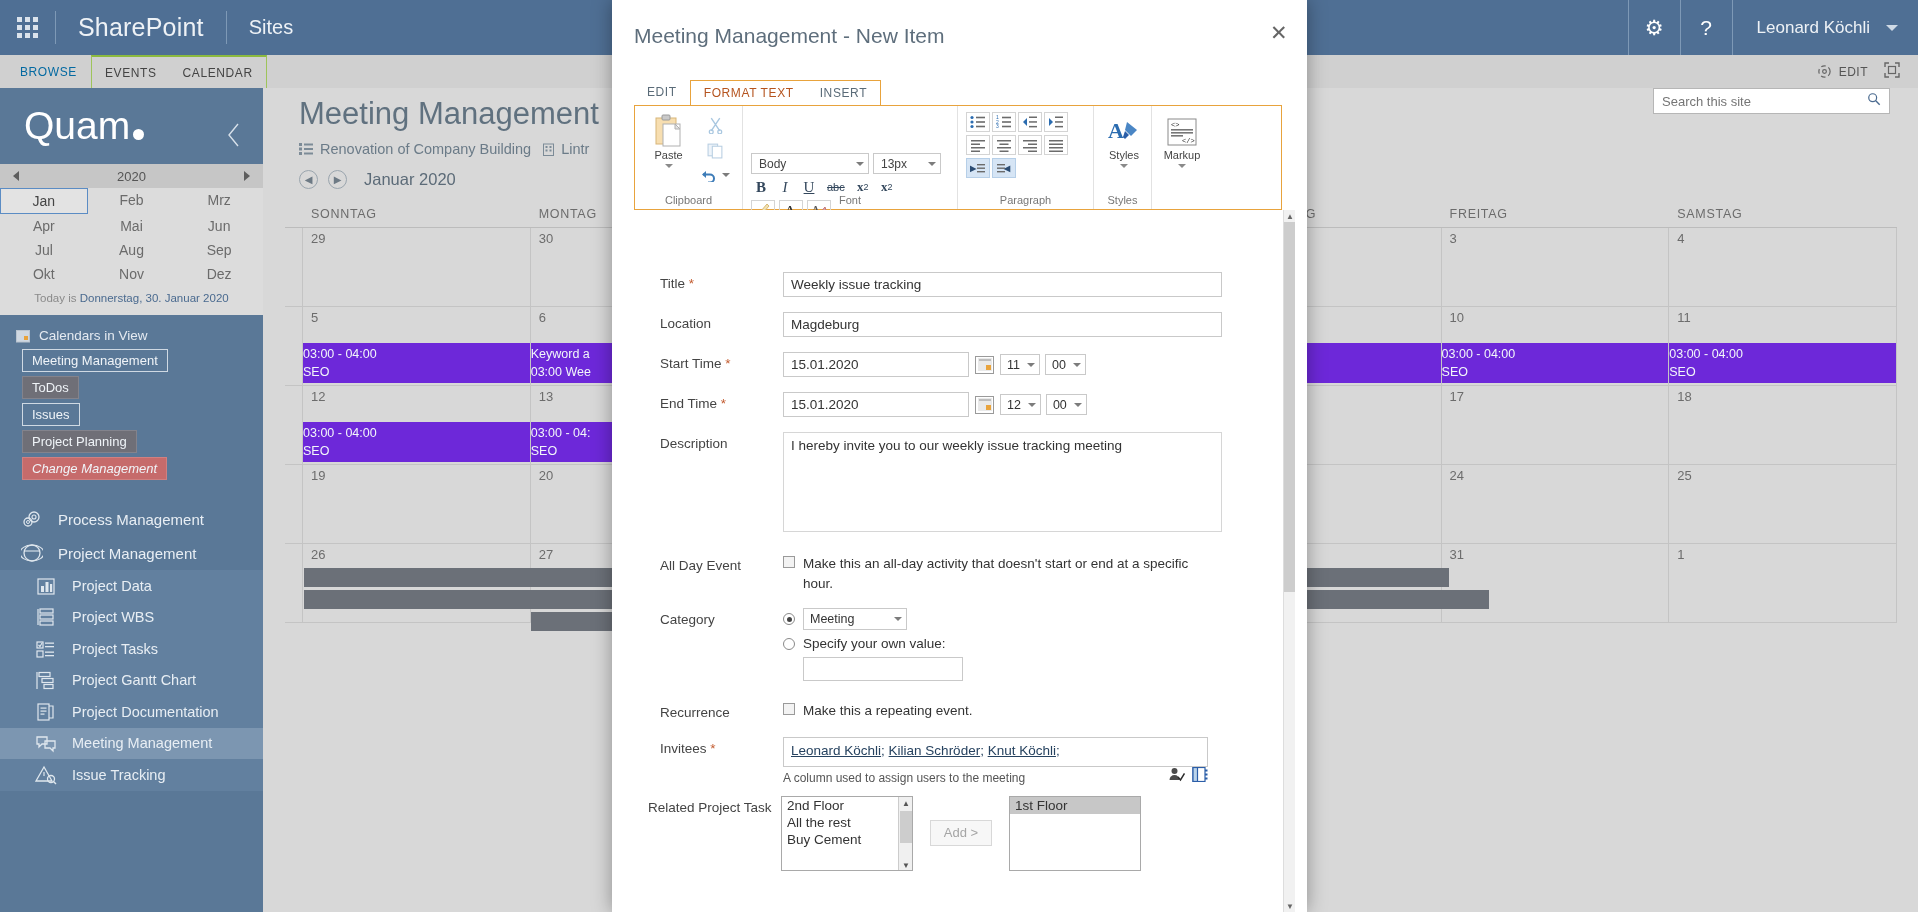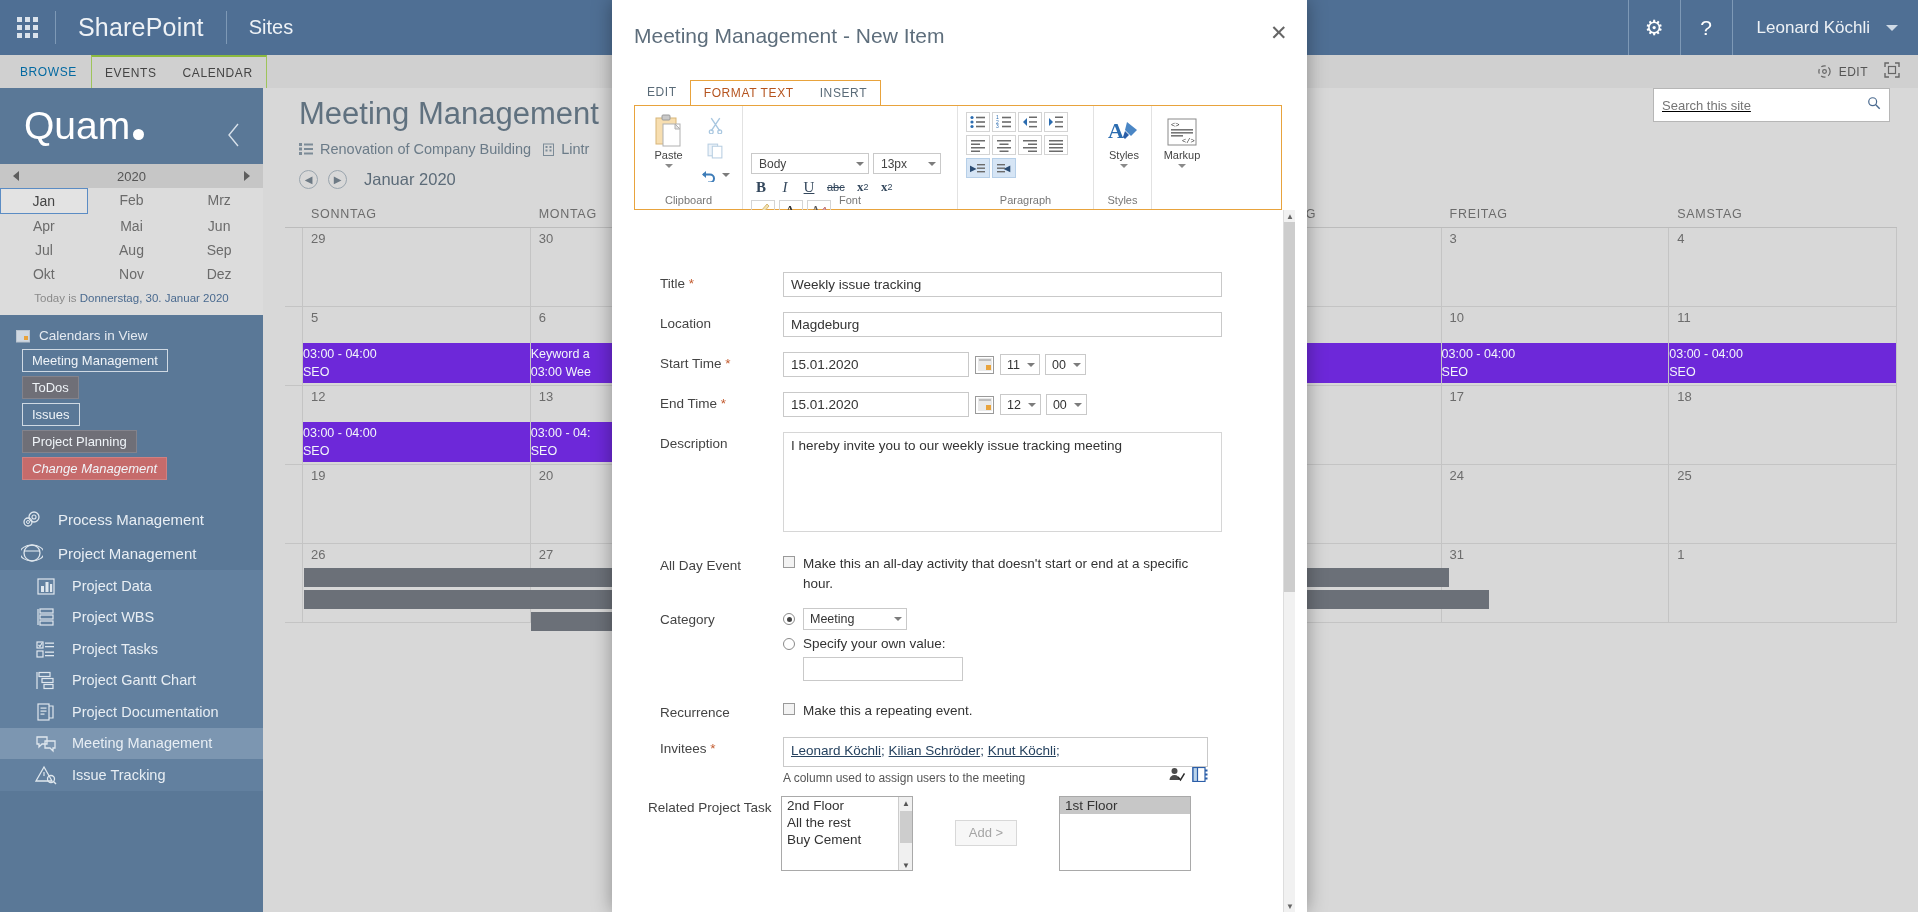--- a/index.html
+++ b/index.html
@@ -116,22 +116,22 @@
     padding-left: 20px; color: #e8eef4; font-size: 14.5px; cursor: pointer;
   }
   .nav-item.top { height: 34px; font-size: 15px; }
   .nav-item.sub { padding-left: 34px; background: #62809f; }
   .nav-item.sub.active { background: #7c96b1; }
   .nav-ico { width: 23px; height: 23px; display: flex; align-items: center; justify-content: center; flex: 0 0 23px; }
 
   
   .content { position: absolute; top: 88px; left: 263px; width: 1655px; height: 824px; background: #d8d8d8; }
   .searchbox {
-    position: absolute; right: 28px; top: 0px; width: 237px; height: 34px;
-    border: 1px solid #b6b6b6; background: #fff; display: flex; align-items: center; text-decoration: underline;
+    position: absolute; right: 28px; top: 0px; width: 237px; height: 26px;
+    border: 1px solid #b6b6b6; background: #fff; display: flex; align-items: center;
   }
   .searchbox input {
     border: none; outline: none; flex: 1; font-size: 13px; color: #777;
     padding: 0 8px; font-family: "Liberation Sans", sans-serif; background: transparent;
   }
   .search-ico { padding-right: 8px; color: #4a6a8f; cursor: pointer; }
 
   .page-title { position: absolute; left: 36px; top: 8px; font-size: 31px; font-weight: 300; color: #60717f; }
   .breadcrumbs { position: absolute; left: 36px; top: 53px; display: flex; align-items: center; gap: 12px; }
   .crumb { display: flex; align-items: center; gap: 7px; font-size: 14.5px; color: #6b7b88; cursor: pointer; }
@@ -1076,21 +1076,21 @@
                     <rect x="13" y="10.5" width="2.5" height="2" fill="#2b5ea8"></rect>
                 </svg>
               </span>
             </span>
           </div>
         </div>
       </div>
 
       <div class="frow" style="padding-left:36px;">
         <div class="flabel" style="width:133px;flex:0 0 133px;">Related Project Task</div>
-        <div class="fctl inline" style="align-items:flex-start; gap:42px;">
+        <div class="fctl inline" style="align-items:flex-start; gap:17px;">
           <div class="lbox">
             <div id="avail">
                 <div class="opt">2nd Floor</div>
                 <div class="opt">All the rest</div>
                 <div class="opt">Buy Cement</div>
               </div>
             <div class="lbox-sb">
               <div class="ar" style="top:0;">▲</div>
               <div class="th"></div>
               <div class="ar" style="bottom:0;">▼</div>

